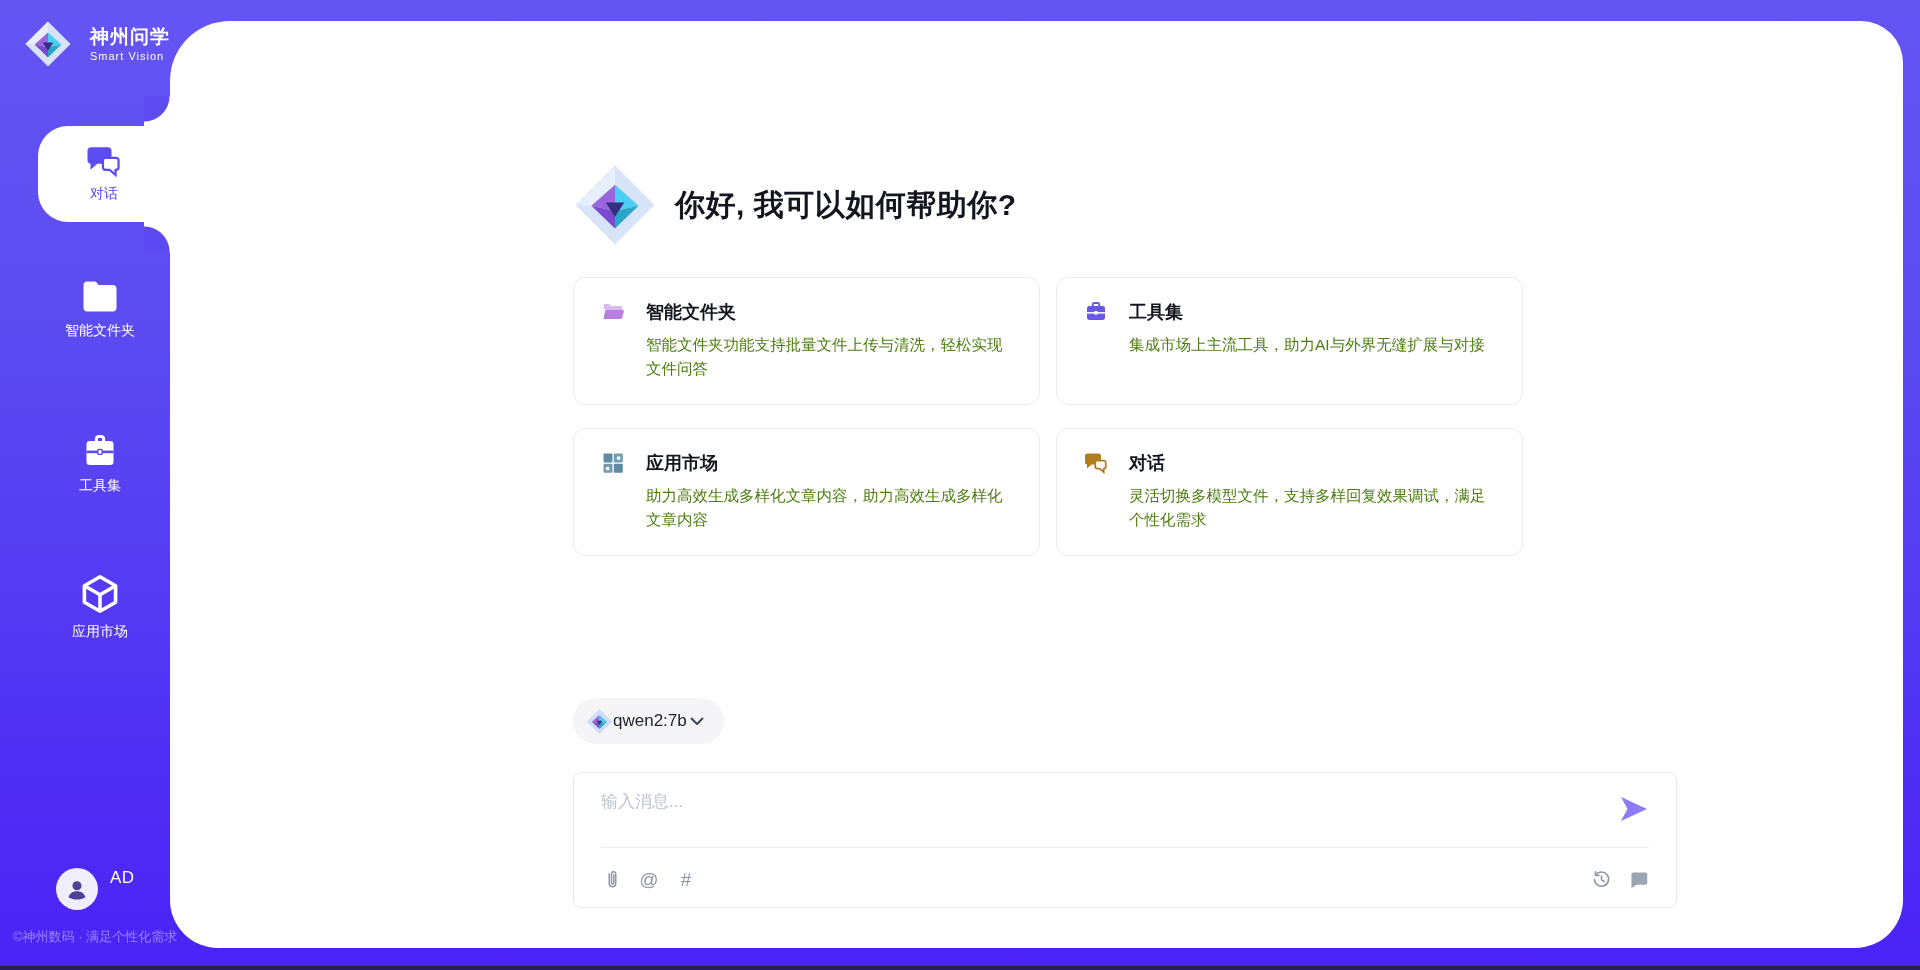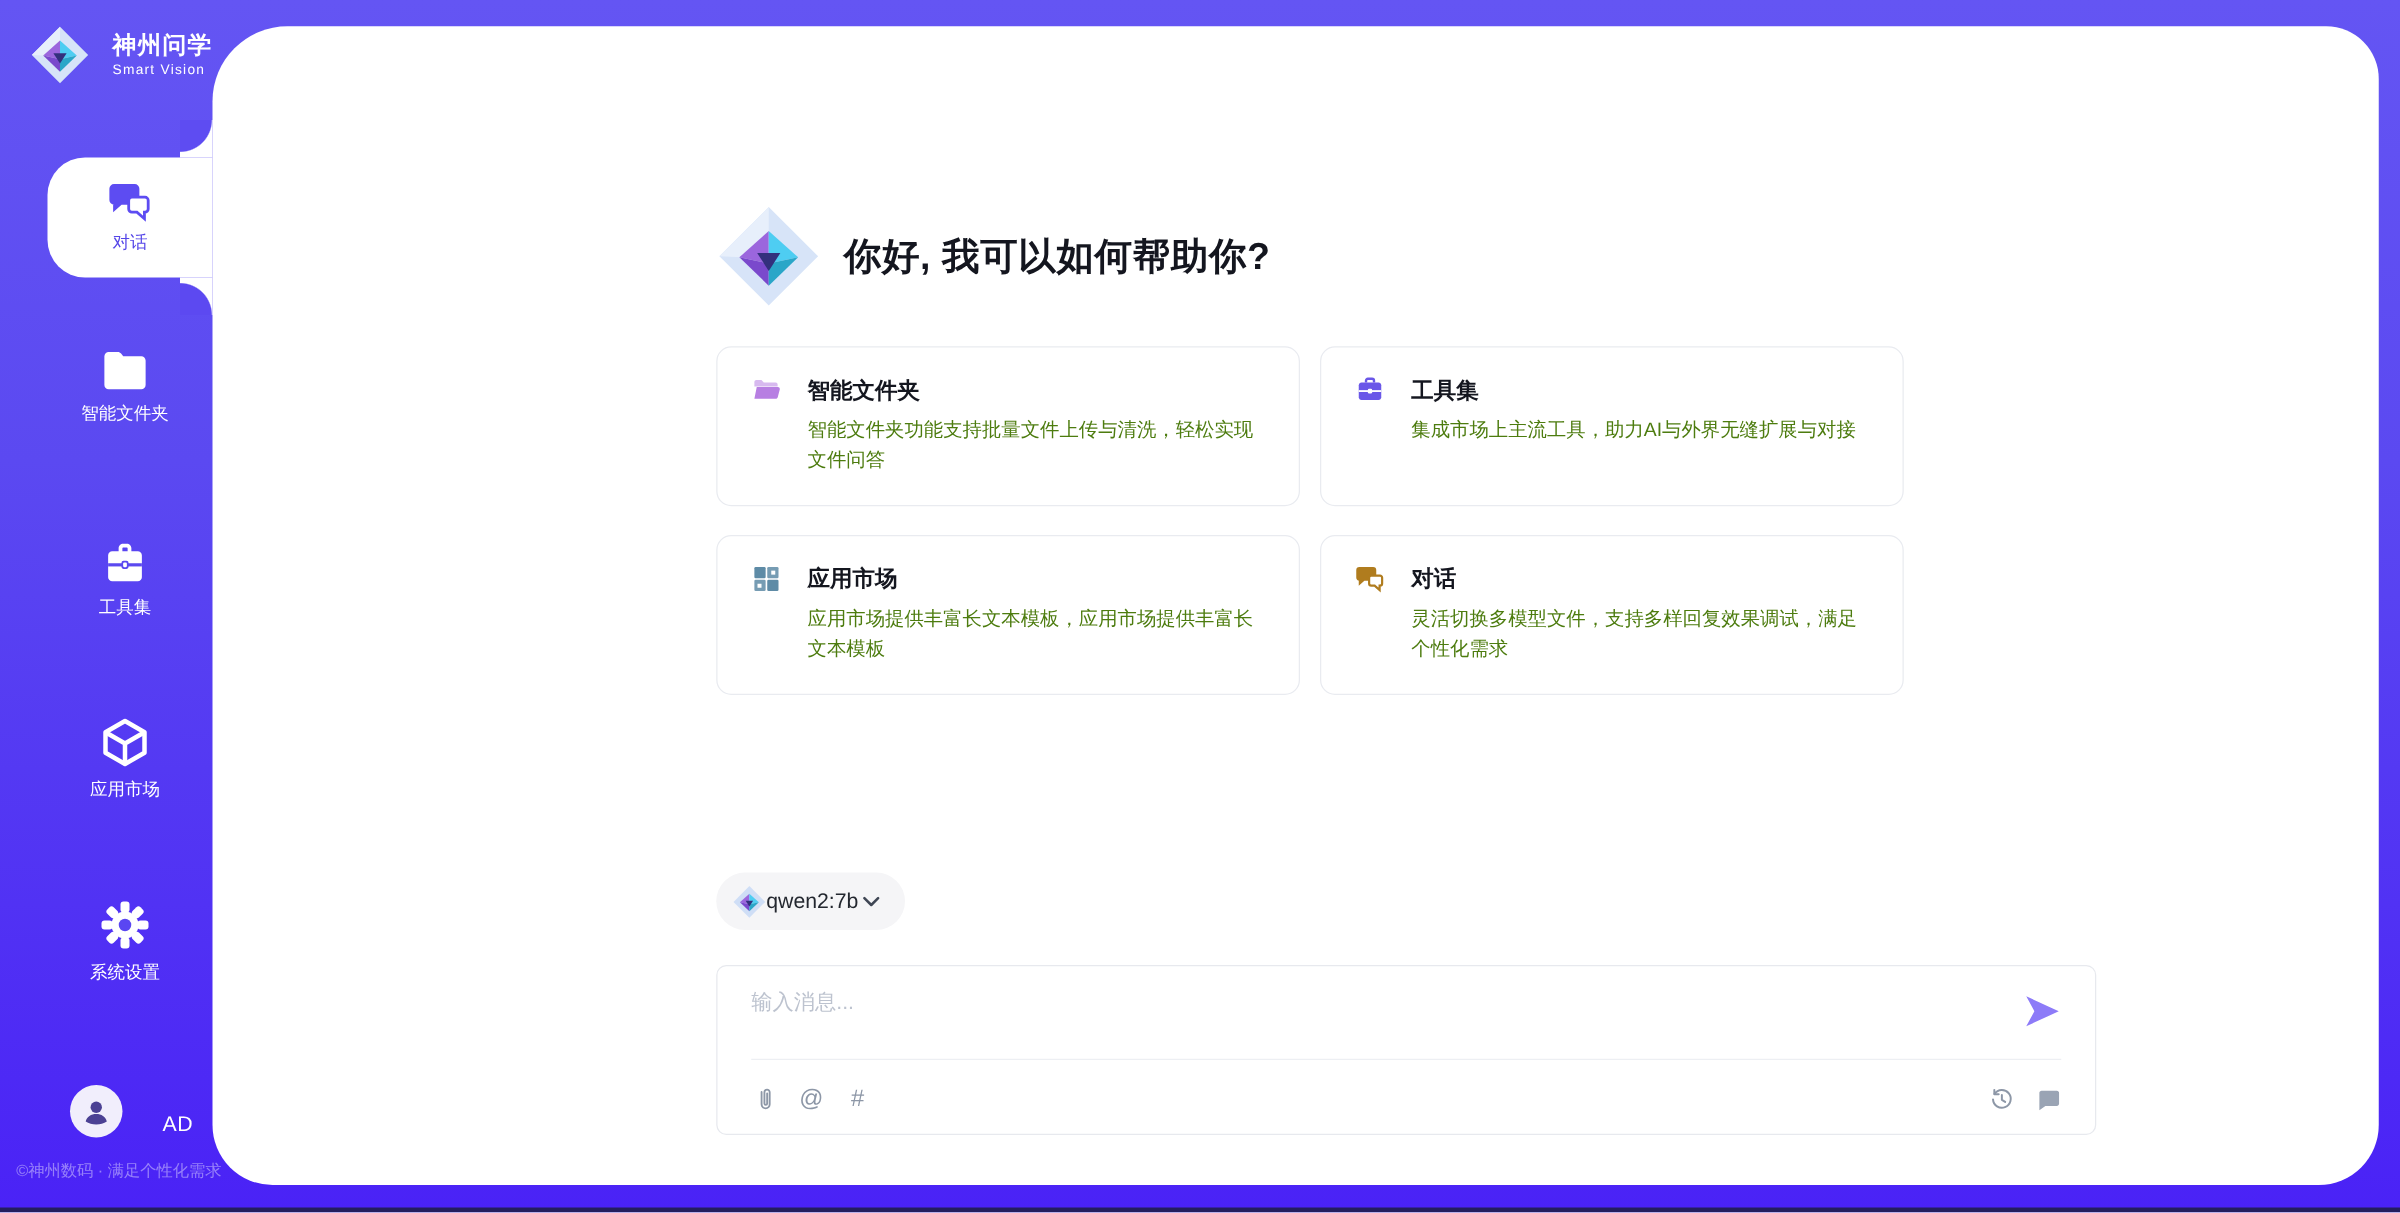--- a/index.html
+++ b/index.html
@@ -41,21 +41,21 @@
     background:radial-gradient(circle 26px at 0 100%,#5c49f1 0 25px,#ffffff 26px);
   }
 
   .nav-item {
     position:absolute; left:30px; width:140px; height:84px;
     display:flex; flex-direction:column; align-items:center; justify-content:center; gap:9px;
     cursor:pointer;
   }
   .nav-label { font-size:14px; color:#fff; white-space:nowrap; }
 
-  .user-row { position:absolute; left:56px; top:868px; display:flex; align-items:flex-end; gap:32px; cursor:pointer; }
+  .user-row { position:absolute; left:56px; top:868px; display:flex; align-items:flex-start; gap:12px; cursor:pointer; }
   .avatar { width:42px; height:42px; border-radius:50%; background:#f1eefc; display:flex; align-items:center; justify-content:center; }
   .avatar svg { width:26px; height:26px; }
   .user-name { color:#fff; font-size:17px; letter-spacing:.5px; }
   .copyright { position:absolute; left:13px; top:928px; width:180px; color:rgba(255,255,255,.42); font-size:13px; white-space:nowrap; }
 
   
   .content { position:absolute; left:573px; top:21px; width:950px; }
 
   .greeting-row { position:absolute; top:142px; left:0; display:flex; align-items:center; gap:18px; }
   .greeting-row svg { width:84px; height:84px; }
@@ -155,35 +155,20 @@
     </div>
 
     <div class="nav-item" style="top:565px;">
       <svg width="40" height="40" viewBox="0 0 100 100" fill="none" stroke="#fff" stroke-width="9" stroke-linejoin="round">
         <path d="M50 7 89 29.5v41L50 93 11 70.5v-41z"></path>
         <path d="M11 29.5 50 52l39-22.5M50 52v41"></path>
       </svg>
       <div class="nav-label">应用市场</div>
     </div>
 
-    <div class="nav-item" style="top:711px;">
-      <svg width="40" height="40" viewBox="0 0 100 100" fill="#fff">
-        <circle cx="50" cy="50" r="27"></circle>
-        <rect x="41" y="3" width="18" height="22" rx="6"></rect>
-        <rect x="41" y="3" width="18" height="22" rx="6" transform="rotate(45 50 50)"></rect>
-        <rect x="41" y="3" width="18" height="22" rx="6" transform="rotate(90 50 50)"></rect>
-        <rect x="41" y="3" width="18" height="22" rx="6" transform="rotate(135 50 50)"></rect>
-        <rect x="41" y="3" width="18" height="22" rx="6" transform="rotate(180 50 50)"></rect>
-        <rect x="41" y="3" width="18" height="22" rx="6" transform="rotate(225 50 50)"></rect>
-        <rect x="41" y="3" width="18" height="22" rx="6" transform="rotate(270 50 50)"></rect>
-        <rect x="41" y="3" width="18" height="22" rx="6" transform="rotate(315 50 50)"></rect>
-        <circle cx="50" cy="50" r="12.5" fill="#5a46f2"></circle>
-      </svg>
-      <div class="nav-label">系统设置</div>
-    </div>
 
     <div class="user-row">
       <div class="avatar">
         <svg viewBox="0 0 24 24" fill="#4c4194">
           <circle cx="12" cy="9" r="4.2"></circle>
           <path d="M4.2 19.6c.9-3.7 4-5.6 7.8-5.6s6.9 1.9 7.8 5.6c-2.2 1.4-4.9 2.2-7.8 2.2s-5.6-.8-7.8-2.2z"></path>
         </svg>
       </div>
       <div class="user-name">AD</div>
     </div>
@@ -243,21 +228,21 @@
               <rect x="2.5" y="2.5" width="9" height="9" rx="1"></rect>
               <rect x="12.8" y="2.5" width="9" height="9" rx="1" opacity=".85"></rect>
               <rect x="2.5" y="12.8" width="9" height="9" rx="1" opacity=".85"></rect>
               <rect x="12.8" y="12.8" width="9" height="9" rx="1"></rect>
               <rect x="16" y="5.5" width="3.2" height="3.2" fill="#fff"></rect>
               <rect x="5" y="16" width="3.2" height="3.2" fill="#fff"></rect>
             </svg>
           </span>
           <span class="card-title">应用市场</span>
         </div>
-        <div class="card-desc">应用市场提供丰富长文本模板，应用市场提供丰富长文本模板</div>
+        <div class="card-desc">助力高效生成多样化文章内容，助力高效生成多样化文章内容</div>
       </div>
 
       <div class="card">
         <div class="card-head">
           <span class="card-icon" style="color: rgb(176, 124, 30);">
             <svg viewBox="0 0 48 44">
               <path fill="currentColor" d="M7 3h22a5 5 0 0 1 5 5v12a5 5 0 0 1-5 5H15l-9 8v-8H7a5 5 0 0 1-5-5V8a5 5 0 0 1 5-5z"></path>
               <path fill="#fff" stroke="currentColor" stroke-width="3.5" d="M26 17h14a3.4 3.4 0 0 1 3.4 3.4v9.2A3.4 3.4 0 0 1 40 33h-.6v7l-8-7H26a3.4 3.4 0 0 1-3.4-3.4v-9.2A3.4 3.4 0 0 1 26 17z"></path>
             </svg>
           </span>

